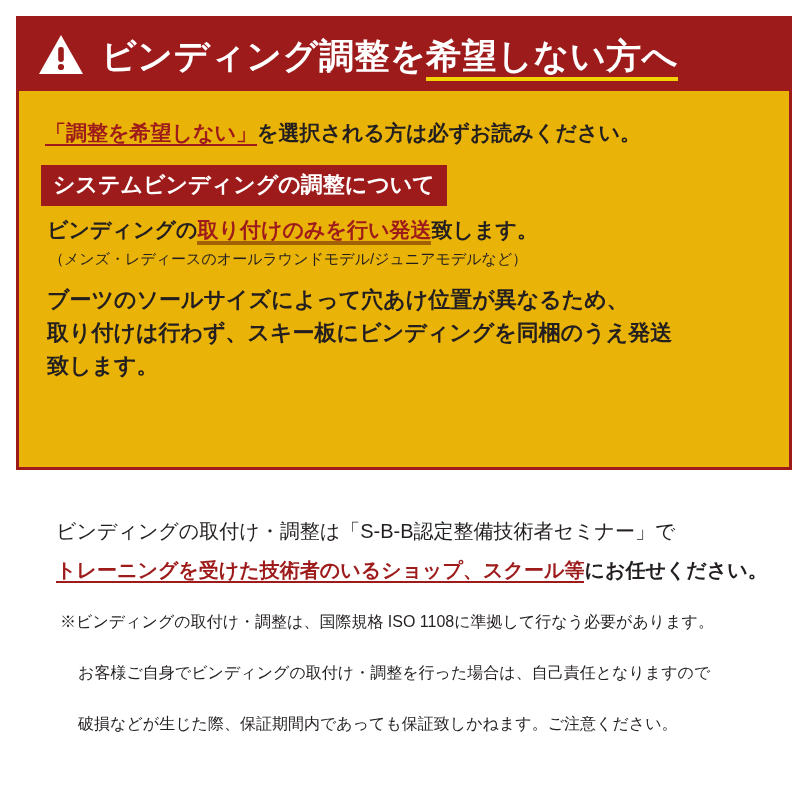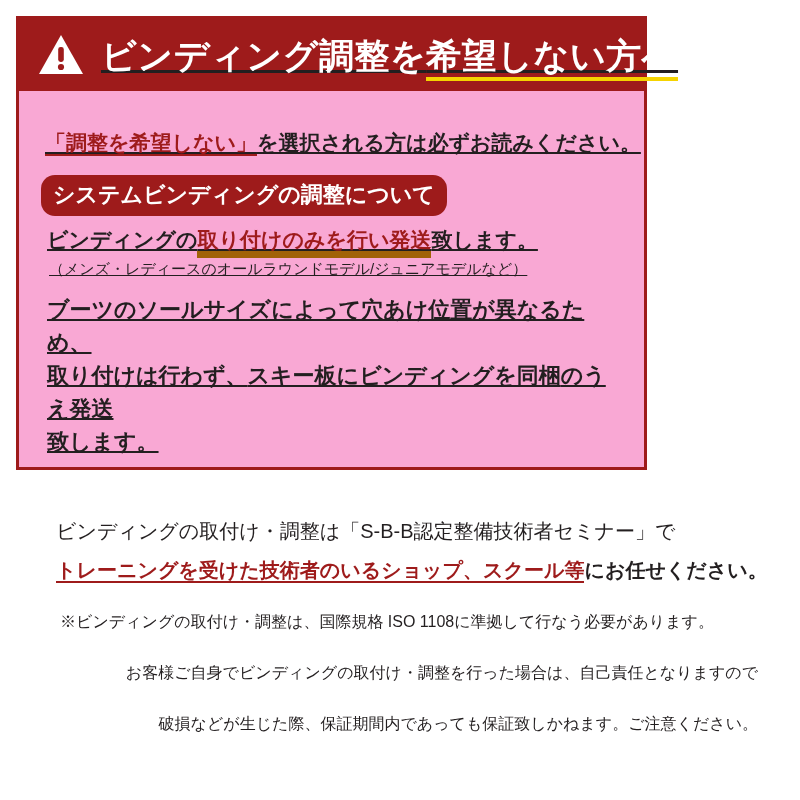--- a/index.html
+++ b/index.html
@@ -21,24 +21,23 @@
     height: 800px;
     box-sizing: border-box;
     padding: 16px 16px;
     background: #ffffff;
   }
 
   
   .panel-main {
     border: 3px solid #9e1b1b;
     box-sizing: border-box;
-    width: 631px;
+    width: 776px;
     height: 454px;
-    background: #f9a8d4;
-    text-decoration: underline;
+    background: #eab308;
   }
 
   .hdr-bar {
     background: #9e1b1b;
     height: 72px;
     display: flex;
     align-items: center;
     padding: 0 18px;
     box-sizing: border-box;
   }
@@ -60,21 +59,20 @@
   }
   .hdr-title .ul-yellow {
     color: #ffffff;
     border-bottom: 4px solid #f5d300;
     padding-bottom: 2px;
   }
 
   .panel-body {
     padding: 24px 22px 8px 22px;
     box-sizing: border-box;
-    margin-top: 10px;
   }
 
   .lead {
     font-size: 21px;
     font-weight: bold;
     margin: 4px 0 16px 4px;
     white-space: nowrap;
   }
   .lead .ul-red {
     color: #9e1b1b;
@@ -83,33 +81,32 @@
 
   .sec-title {
     display: inline-block;
     font-size: 22px;
     font-weight: bold;
     color: #ffffff;
     background: #9e1b1b;
     padding: 5px 12px 6px 12px;
     margin: 2px 0 10px 0;
     white-space: nowrap;
-    border-radius: 14px;
   }
 
   .sec-text {
     font-size: 21px;
     font-weight: bold;
     margin: 0 0 6px 6px;
     line-height: 1.35;
     white-space: nowrap;
   }
   .sec-text .ul-red {
     color: #9e1b1b;
-    border-bottom: 7px solid #a16207;
+    border-bottom: 4px solid #a16207;
   }
 
   .note {
     font-size: 15px;
     margin: 0 0 14px 8px;
     color: #231f20;
     white-space: nowrap;
   }
 
   .sec-text-wrap {
@@ -161,21 +158,21 @@
     color: #9e1b1b;
     border-bottom: 2px solid #9e1b1b;
   }
 
   .fine {
     font-size: 16px;
     line-height: 1.7;
     margin: 0 0 0 18px;
   }
   .fine div { white-space: nowrap; margin-top: 24px; }
-  .fine .indent { padding-left: 18px; text-align: right; }
+  .fine .indent { padding-left: 18px; }
 </style>
 </head>
 <body>
 
 <div class="page">
 
   <div class="panel-main">
 
     <div class="hdr-bar">
       <span class="warn-icon">

